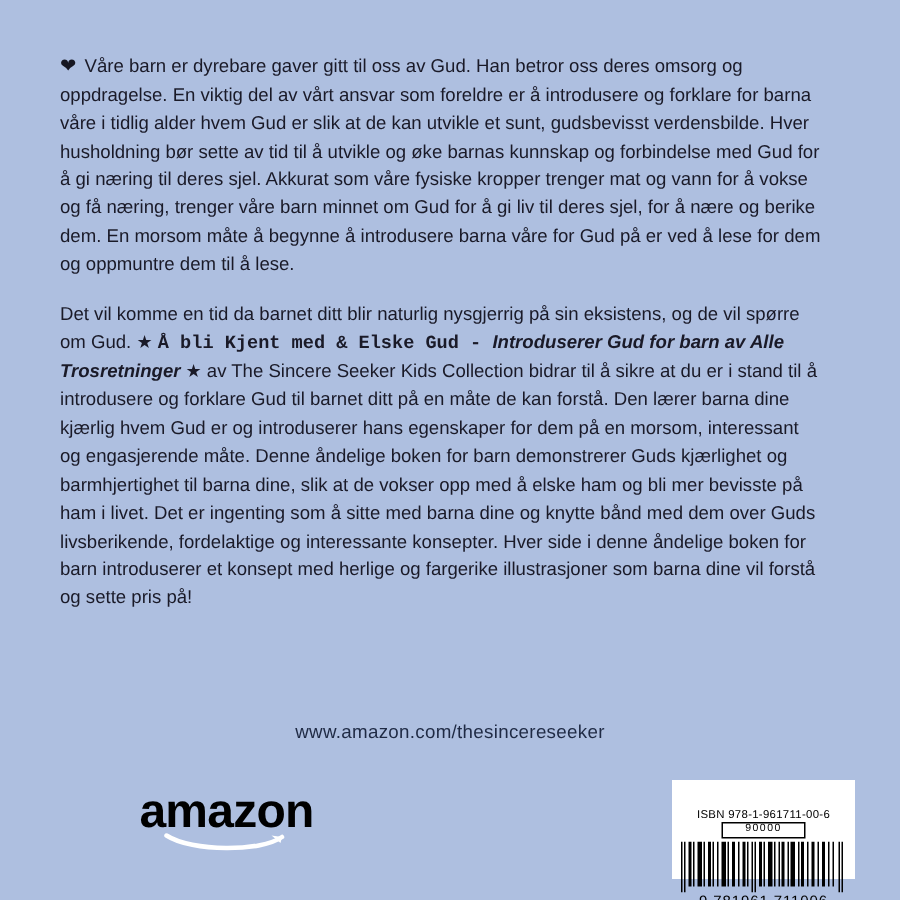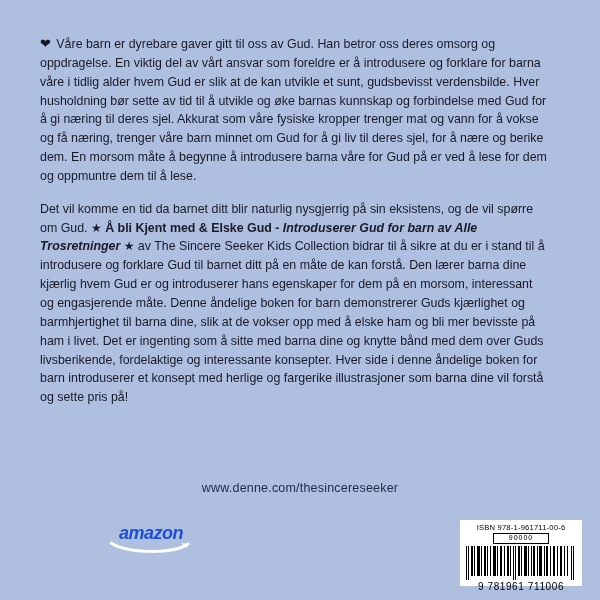--- a/index.html
+++ b/index.html
@@ -33,20 +33,21 @@
   .blurb p {
     margin: 0 15px 14px 0;
   }
   .heart {
     color: #171722;
     font-size: 13px;
     margin-right: 2px;
   }
   .bold {
     font-weight: bold;
+    font-family: Liberation Mono, monospace;
   }
   .bolditalic {
     font-weight: bold;
     font-style: italic;
   }
   .star {
     font-size: 12px;
   }
   .url {
     position: absolute;
@@ -72,26 +73,25 @@
     top: 12px;
     width: 130px;
     text-align: center;
   }
   .available-at {
     color: #ffffff;
     font-size: 11px;
     margin-bottom: 3px;
   }
   .amazon-word {
-    color: #1d4ed8;
-    font-size: 18px;
+    color: #000000;
+    font-size: 32px;
     font-weight: bold;
     letter-spacing: -0.5px;
     line-height: 1;
-    font-style: italic;
   }
   .amazon-smile {
     position: relative;
     width: 86px;
     height: 14px;
     margin: -2px auto 0 auto;
   }
   .amazon-smile svg { display: block; }
 
   .seeker-block {
@@ -120,26 +120,26 @@
     color: #ffffff;
     font-size: 8.4px;
     line-height: 1.35;
     letter-spacing: 0.6px;
     font-weight: bold;
   }
 
   
   .barcode-box {
     position: absolute;
-    left: 460px;
+    left: 448px;
     top: 520px;
     width: 122px;
     height: 66px;
     background: #ffffff;
-    padding: 3px 4px;
+    padding: 18px 4px;
     box-sizing: border-box;
   }
   .isbn-line {
     font-family: "Liberation Sans", sans-serif;
     font-size: 7.6px;
     color: #000;
     text-align: center;
     letter-spacing: 0.2px;
   }
   .price-box {
@@ -172,21 +172,21 @@
   <div class="blurb">
     <p>
       <span class="heart">❤</span>
       <span>Våre barn er dyrebare gaver gitt til oss av Gud. Han betror oss deres omsorg og oppdragelse. En viktig del av vårt ansvar som foreldre er å introdusere og forklare for barna våre i tidlig alder hvem Gud er slik at de kan utvikle et sunt, gudsbevisst verdensbilde. Hver husholdning bør sette av tid til å utvikle og øke barnas kunnskap og forbindelse med Gud for å gi næring til deres sjel. Akkurat som våre fysiske kropper trenger mat og vann for å vokse og få næring, trenger våre barn minnet om Gud for å gi liv til deres sjel, for å nære og berike dem. En morsom måte å begynne å introdusere barna våre for Gud på er ved å lese for dem og oppmuntre dem til å lese.</span>
     </p>
     <p>
       <span>Det vil komme en tid da barnet ditt blir naturlig nysgjerrig på sin eksistens, og de vil spørre om Gud. </span><span class="star">★</span><span> </span><span class="bold">Å bli Kjent med &amp; Elske Gud - </span><span class="bolditalic">Introduserer Gud for barn av Alle Trosretninger</span><span class="star"> ★</span><span> av The Sincere Seeker Kids Collection bidrar til å sikre at du er i stand til å introdusere og forklare Gud til barnet ditt på en måte de kan forstå. Den lærer barna dine kjærlig hvem Gud er og introduserer hans egenskaper for dem på en morsom, interessant og engasjerende måte. Denne åndelige boken for barn demonstrerer Guds kjærlighet og barmhjertighet til barna dine, slik at de vokser opp med å elske ham og bli mer bevisste på ham i livet. Det er ingenting som å sitte med barna dine og knytte bånd med dem over Guds livsberikende, fordelaktige og interessante konsepter. Hver side i denne åndelige boken for barn introduserer et konsept med herlige og fargerike illustrasjoner som barna dine vil forstå og sette pris på!</span>
     </p>
   </div>
 
-  <div class="url">www.denne.com/thesincereseeker</div>
+  <div class="url">www.amazon.com/thesincereseeker</div>
 
   <div class="bottom">
 
     <div class="amazon-block">
       <div class="amazon-word">amazon</div>
       <div class="amazon-smile">
         <svg width="86" height="14" viewBox="0 0 86 14">
           <path d="M3 3 C 20 14, 66 14, 80 4" stroke="#ffffff" stroke-width="3" fill="none" stroke-linecap="round"></path>
           <path d="M80 4 L 73 3 L 79 8 Z" fill="#ffffff"></path>
         </svg>

